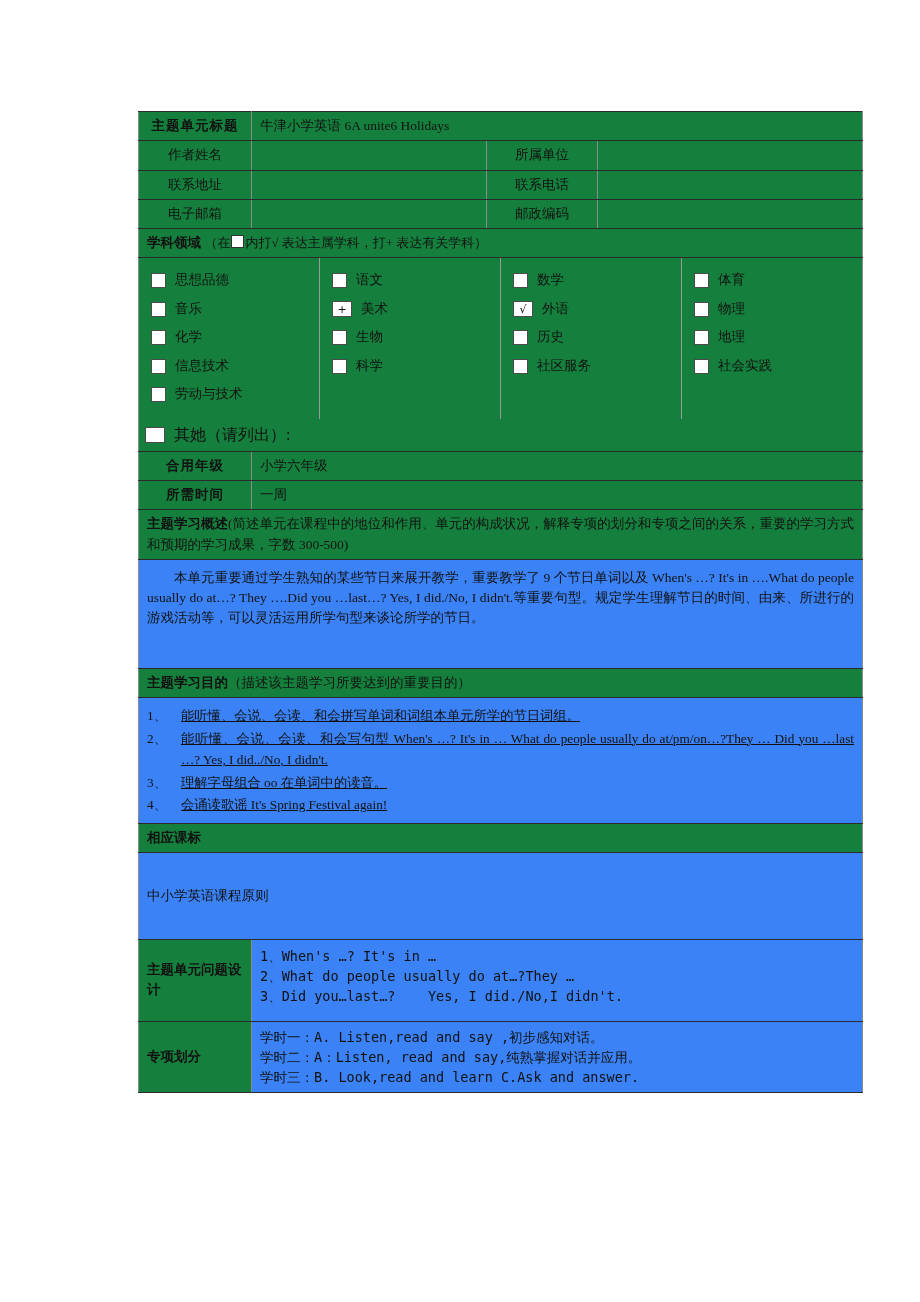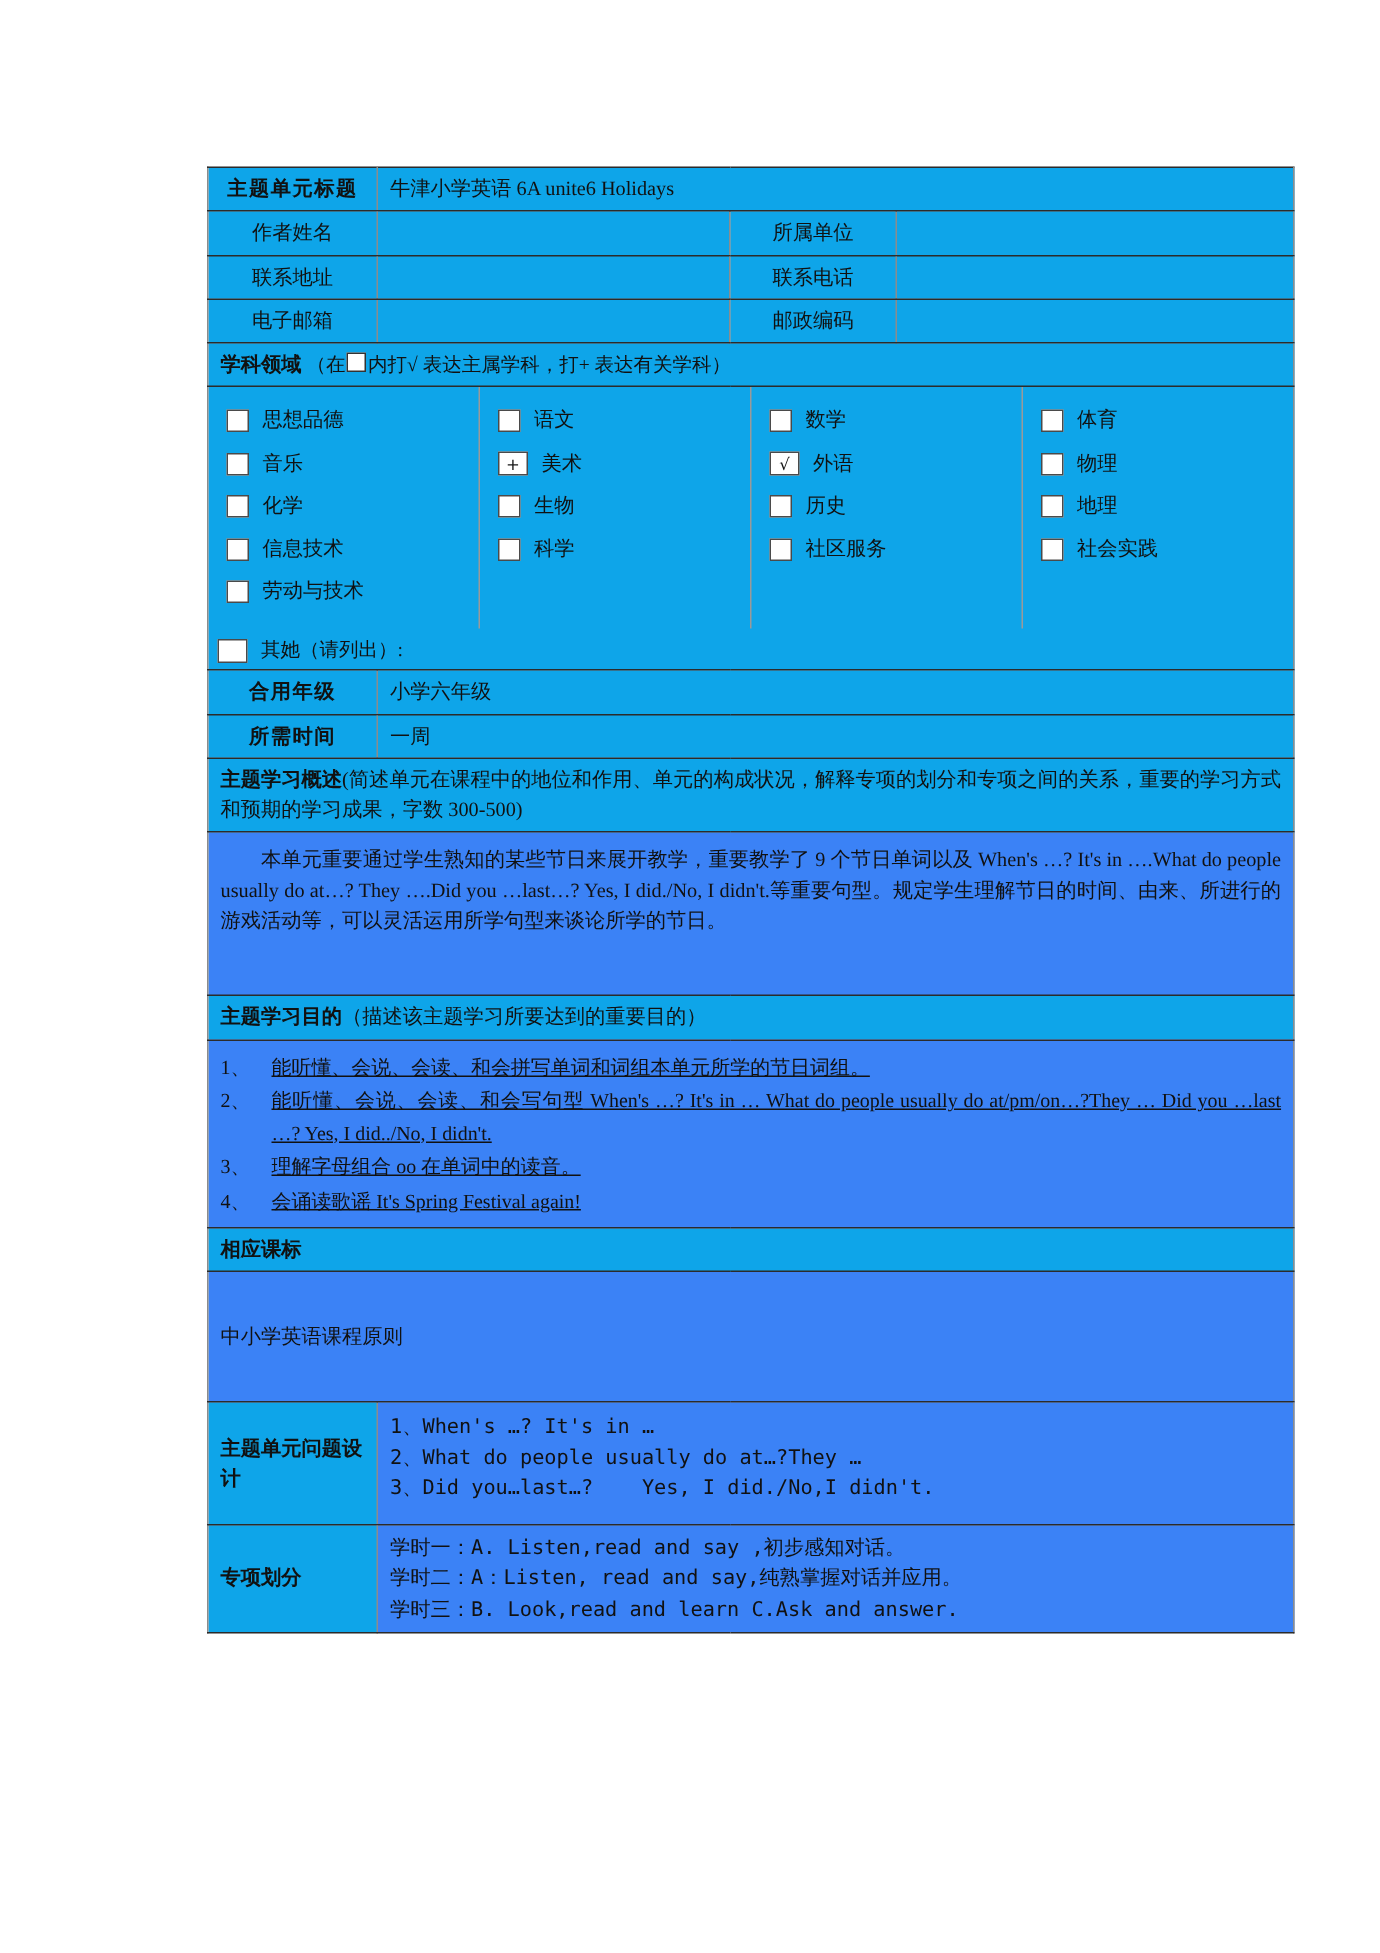--- a/index.html
+++ b/index.html
@@ -21,21 +21,21 @@
     background:#f2f2f2;
   }
   .doc-table td{
     border:1px solid #8c8c8c;
     border-top-color:#2b2b2b;
     border-bottom-color:#2b2b2b;
     border-top-width:1.5px;
     border-bottom-width:1.5px;
     padding:4px 8px;
     vertical-align:middle;
-    background:#0ea5e9;
+    background:#15803d;
     font-size:13.5px;
     line-height:1.5;
   }
   .doc-table td.white{background:#3b82f6;}
   .lbl{text-align:center;font-size:13.5px;}
   .lbl-b{text-align:center;font-weight:bold;font-size:13.5px;letter-spacing:1px;}
   .lbl-left{text-align:left;font-weight:bold;font-size:13.5px;}
   .val{text-align:left;font-size:14.5px;}
   .hdr{font-weight:bold;font-size:13.5px;}
   .hdr .sub{font-weight:normal;font-size:13px;}
@@ -66,21 +66,21 @@
     display:inline-flex;align-items:center;justify-content:center;
     width:13px;height:13px;
     border:1.3px solid #4a4a4a;
     background:#ffffff;
     margin-right:9px;
     font-size:11px;line-height:1;
     font-family:"DejaVu Sans",sans-serif;
     flex:0 0 auto;
   }
   .cbx.wide{width:18px;height:14px;}
-  .other-row{display:flex;align-items:flex-end;padding:4px 0 4px 6px;font-size:13px;}
+  .other-row{display:flex;align-items:center;padding:4px 0 4px 6px;font-size:16px;}
   .other-row .cbx{margin-right:9px;}
   .inline-box{
     display:inline-block;width:11px;height:11px;
     border:1.2px solid #333;background:#fff;
     vertical-align:-1px;margin:0 1px;
   }
   .objective-list{margin:0;padding:0;list-style:none;}
   .objective-list li{
     display:flex;font-size:13.3px;line-height:1.62;margin:1px 0;
   }

